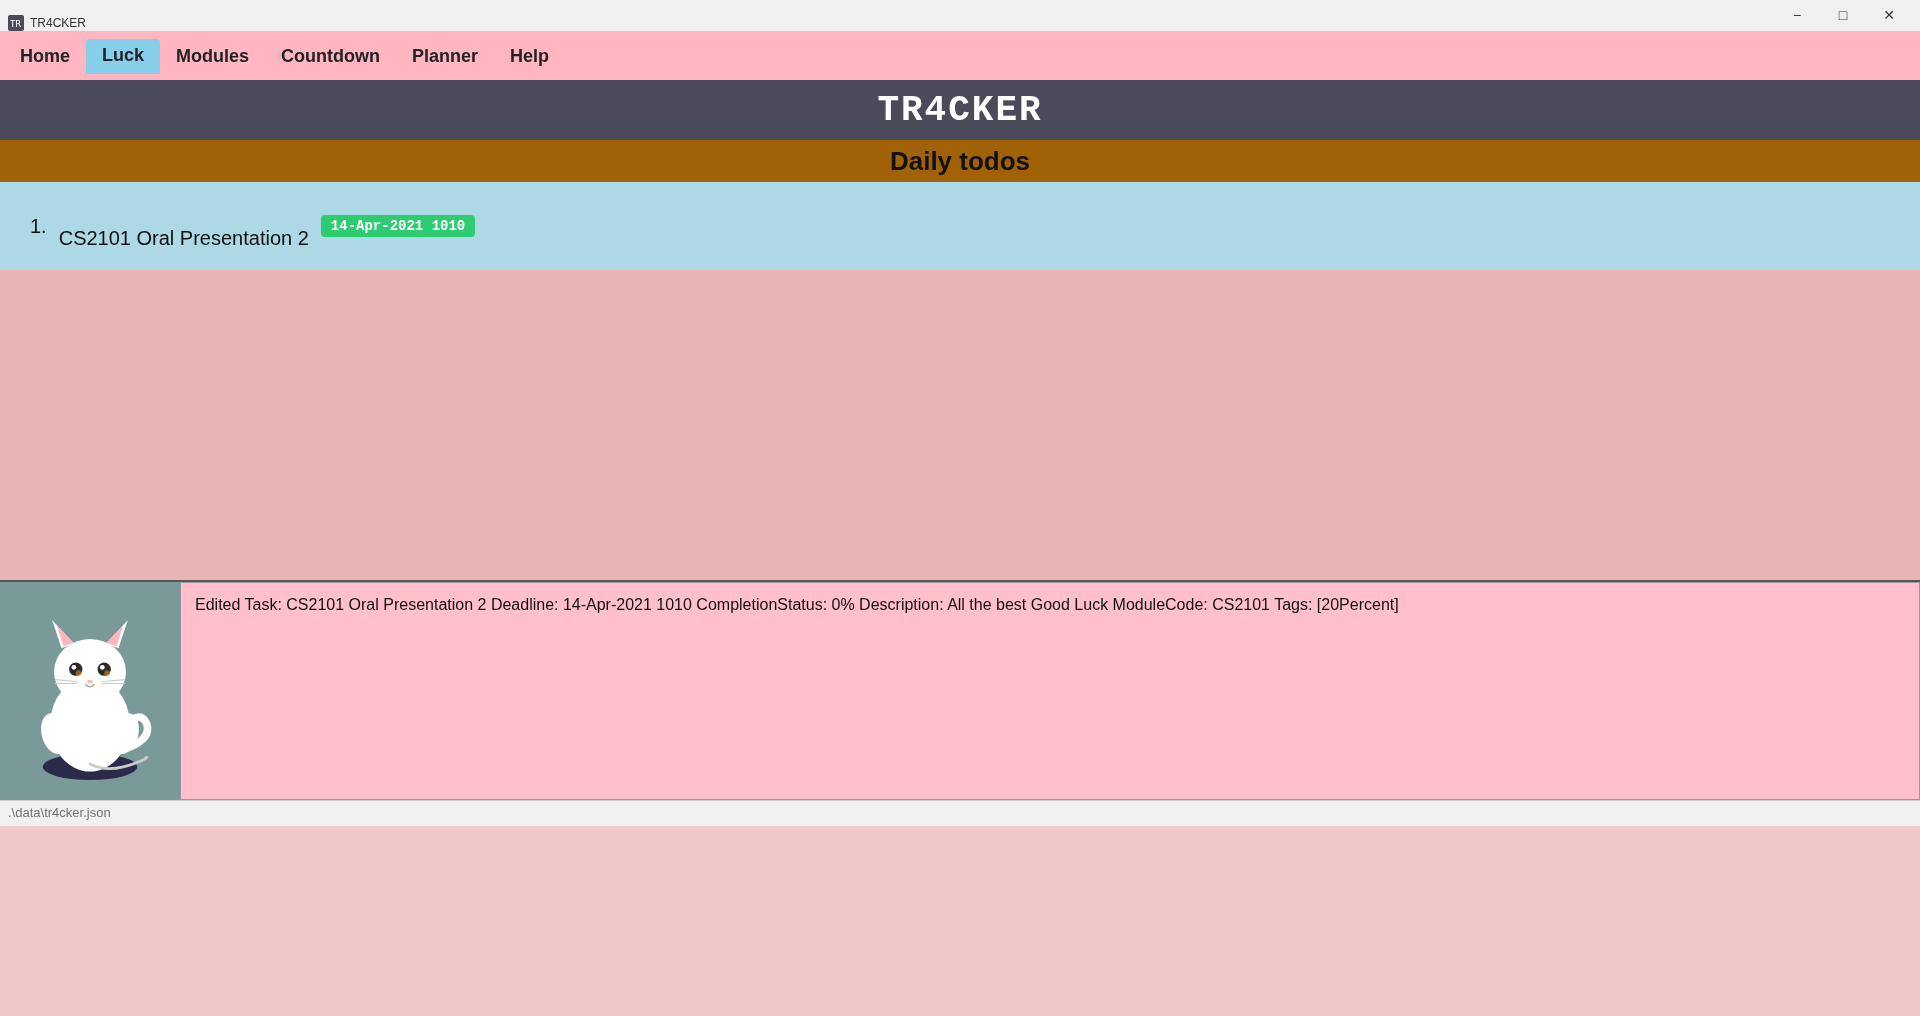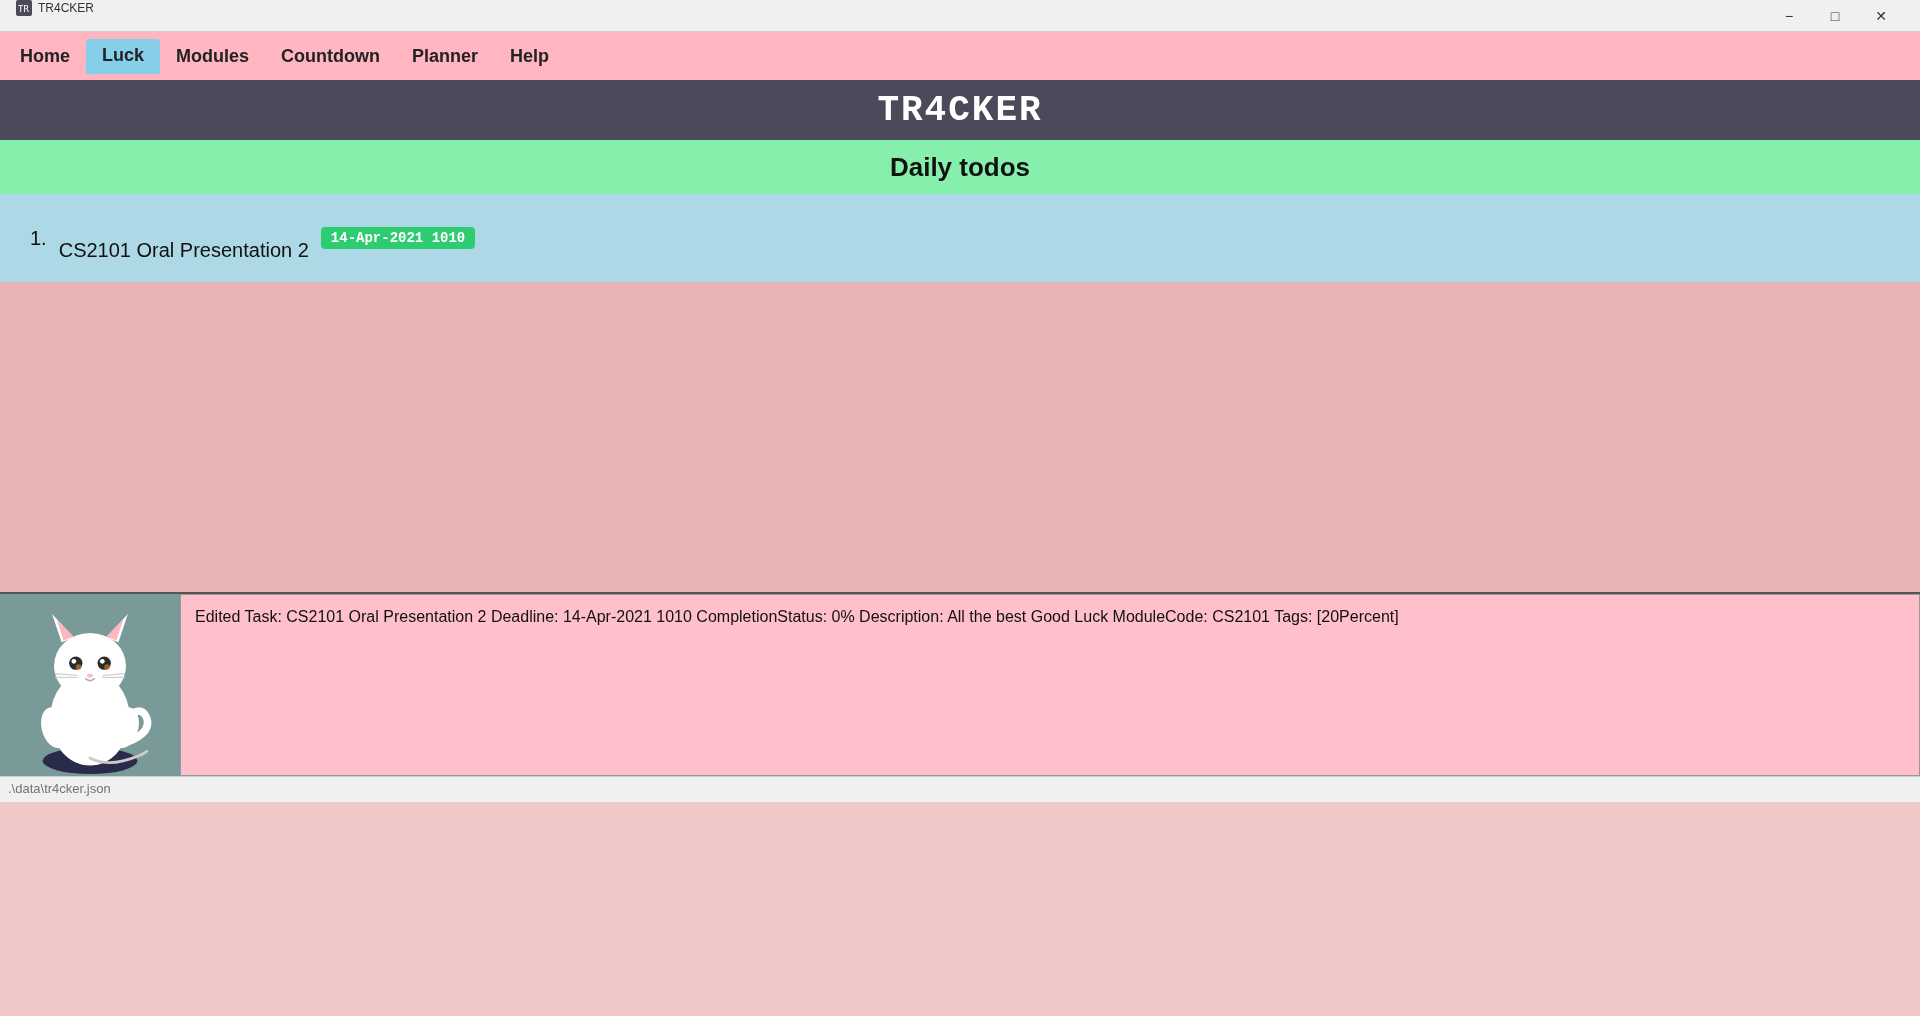--- a/index.html
+++ b/index.html
@@ -13,25 +13,25 @@
       height: 1016px;
       font-family: 'Segoe UI', Arial, sans-serif;
       background: #f0c8c8;
       overflow: hidden;
       position: relative;
     }
 
     
     .title-bar {
       display: flex;
-      align-items: flex-start;
+      align-items: flex-end;
       justify-content: space-between;
       background: #f0f0f0;
       height: 32px;
-      padding: 0 16px;
+      padding: 0 8px;
       border-bottom: 1px solid #ccc;
     }
 
     .title-bar-left {
       display: flex;
       align-items: center;
       gap: 6px;
       font-size: 12px;
       color: #333;
     }
@@ -98,22 +98,22 @@
     .app-title {
       color: white;
       font-size: 36px;
       font-weight: bold;
       font-family: 'Courier New', monospace;
       letter-spacing: 2px;
     }
 
     
     .section-header {
-      background: #86efac;
-      height: 54px;
+      background: #a16207;
+      height: 42px;
       display: flex;
       align-items: center;
       justify-content: center;
     }
 
     .section-title {
       font-size: 26px;
       font-weight: bold;
       color: #111;
       font-family: 'Segoe UI', sans-serif;
@@ -159,21 +159,21 @@
     .main-content {
       background: #e8b4b4;
       height: 310px;
     }
 
     
     .bottom-section {
       background: #7a9a9a;
       display: flex;
       align-items: stretch;
-      height: 184px;
+      height: 220px;
       border-top: 2px solid #555;
     }
 
     .mascot-area {
       width: 180px;
       display: flex;
       align-items: center;
       justify-content: center;
       flex-shrink: 0;
     }

